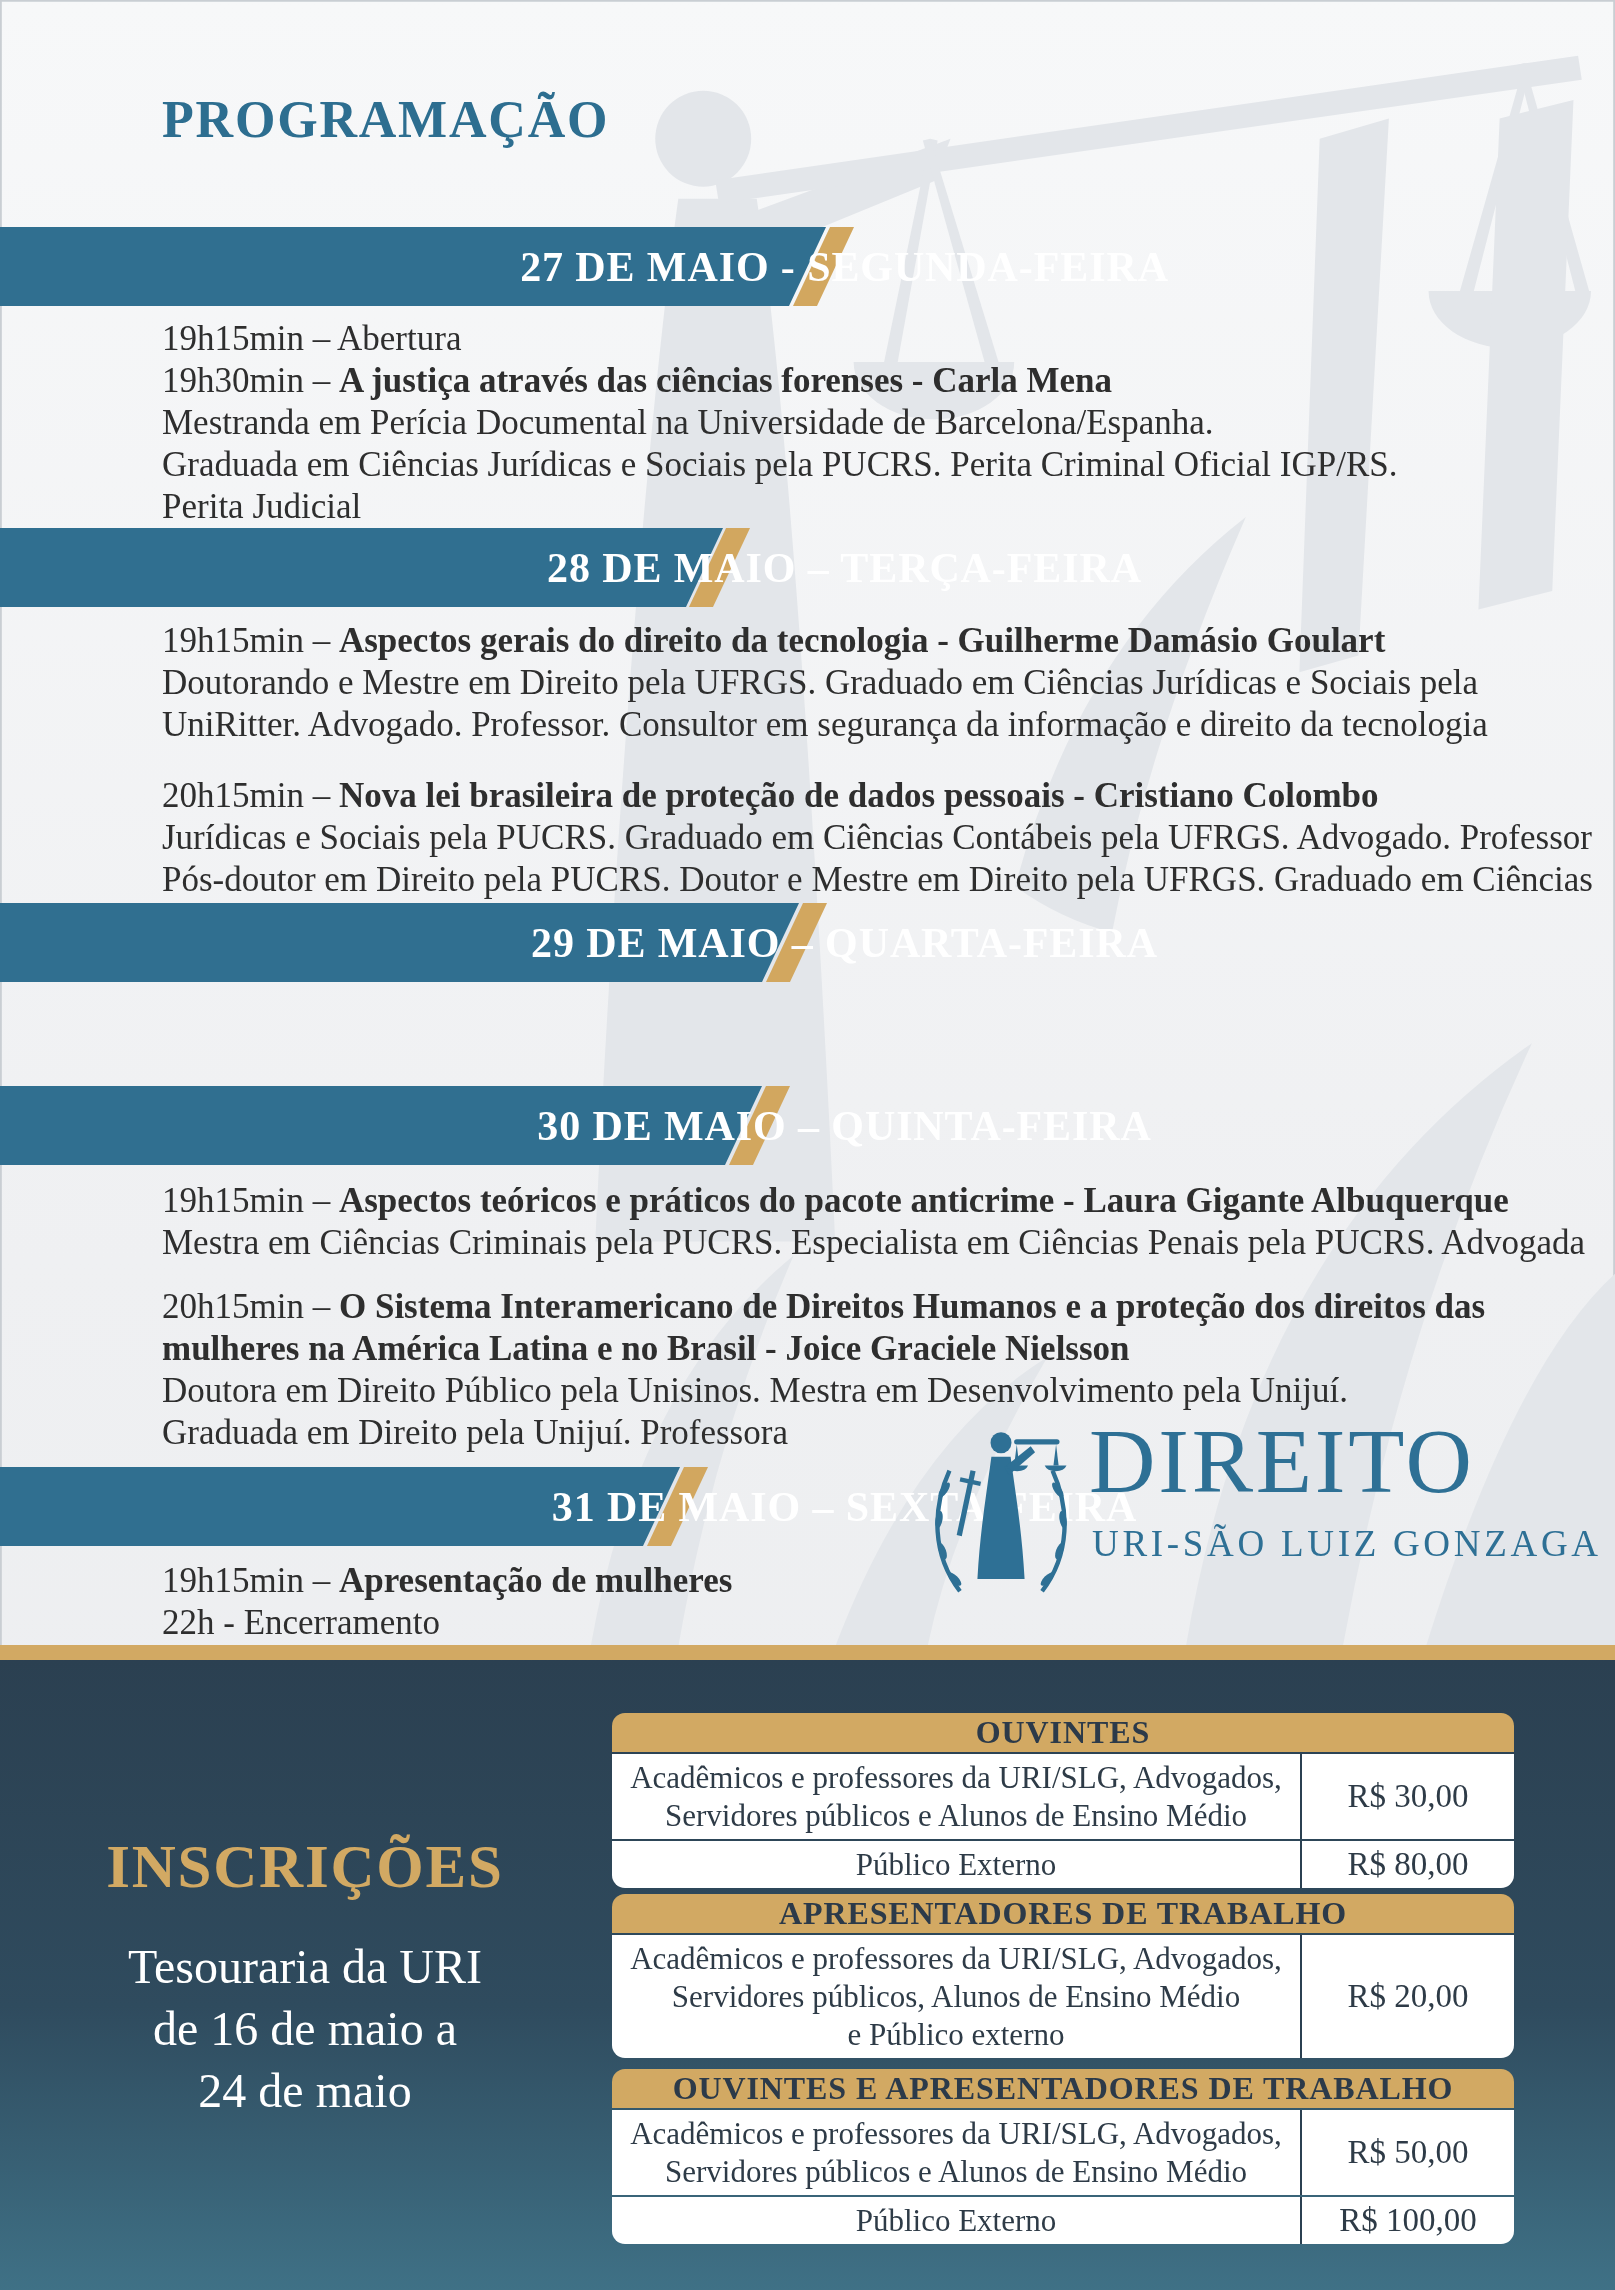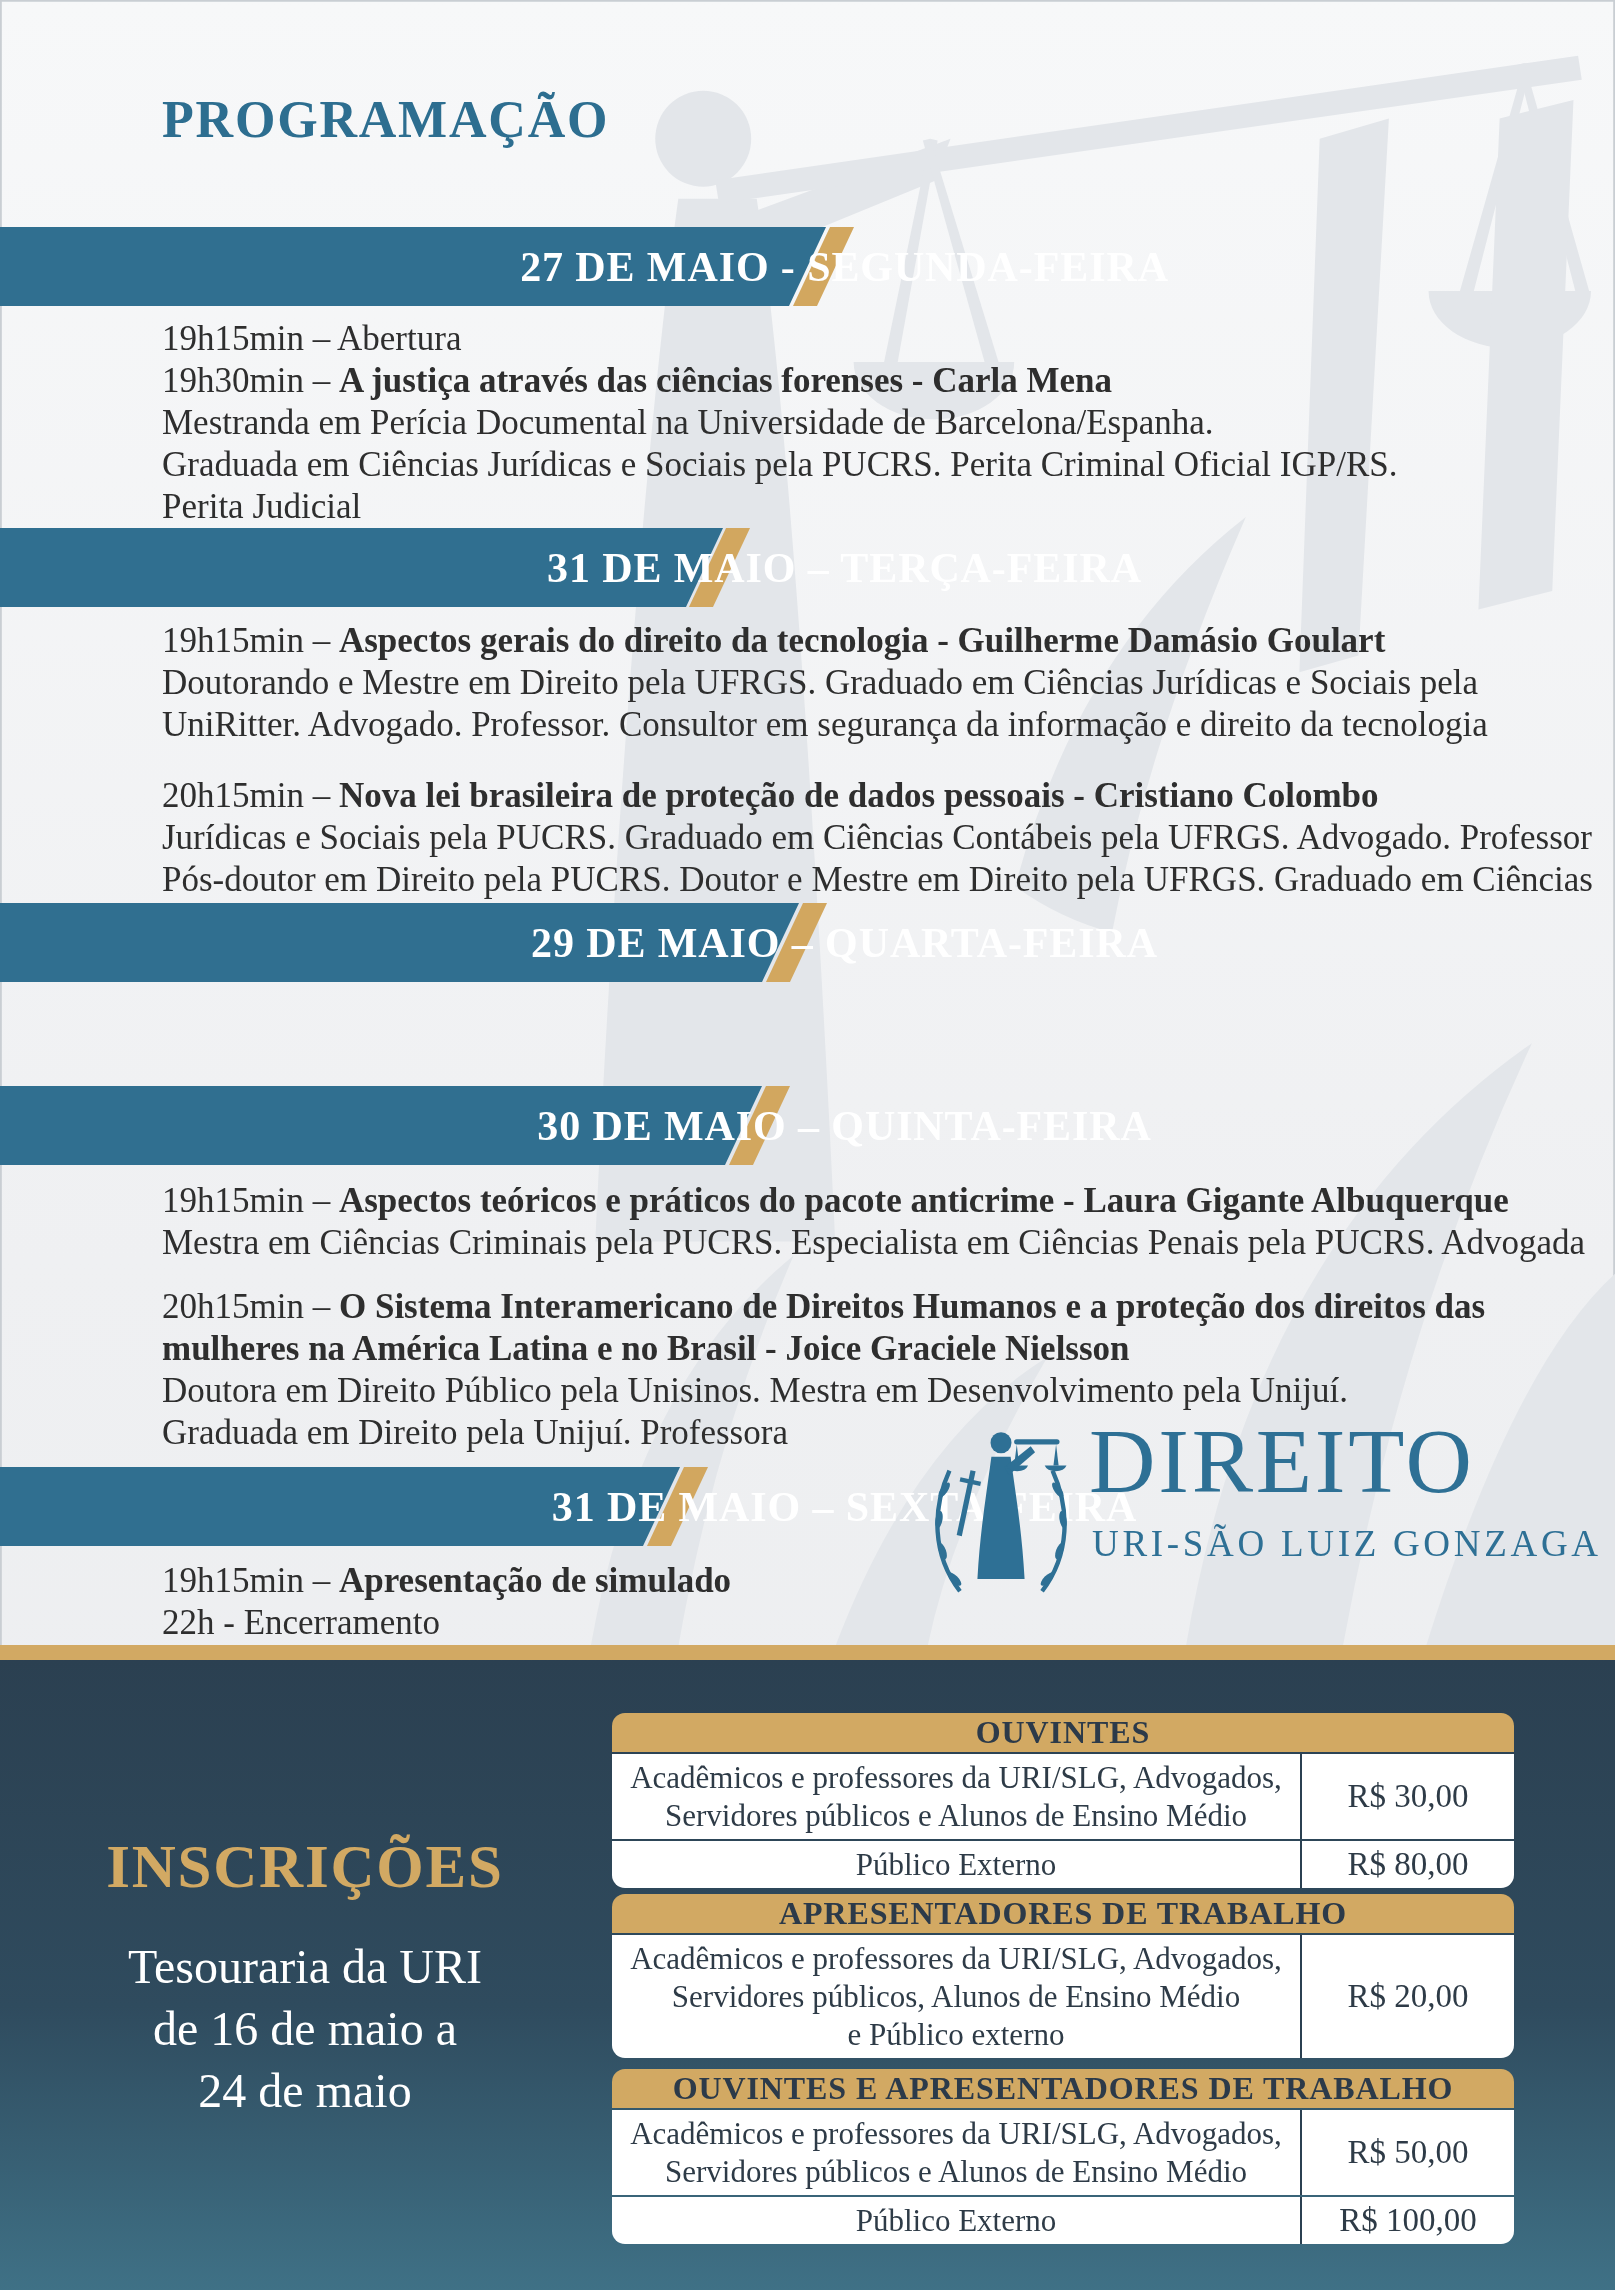--- a/index.html
+++ b/index.html
@@ -119,21 +119,21 @@
   <div class="title">PROGRAMAÇÃO</div>
 
   <div class="banner b1">
     <div class="bar"></div>
     <div class="slash"></div>
     <span class="lbl">27 DE MAIO - SEGUNDA-FEIRA</span>
   </div>
   <div class="banner b2">
     <div class="bar"></div>
     <div class="slash"></div>
-    <span class="lbl">31 DE MAIO – TERÇA-FEIRA</span>
+    <span class="lbl">28 DE MAIO – TERÇA-FEIRA</span>
   </div>
   <div class="banner b3">
     <div class="bar"></div>
     <div class="slash"></div>
     <span class="lbl">29 DE MAIO – QUARTA-FEIRA</span>
   </div>
   <div class="banner b4">
     <div class="bar"></div>
     <div class="slash"></div>
     <span class="lbl">30 DE MAIO – QUINTA-FEIRA</span>
@@ -169,21 +169,21 @@
     <div class="line"><span class="r">Mestra em Ciências Criminais pela PUCRS. Especialista em Ciências Penais pela PUCRS. Advogada</span></div>
   </div>
   <div class="dayblock" id="blk4b">
     <div class="line"><span class="t">20h15min – </span><span class="b">O Sistema Interamericano de Direitos Humanos e a proteção dos direitos das</span></div>
     <div class="line"><span class="b">mulheres na América Latina e no Brasil - Joice Graciele Nielsson</span></div>
     <div class="line"><span class="r">Doutora em Direito Público pela Unisinos. Mestra em Desenvolvimento pela Unijuí.</span></div>
     <div class="line"><span class="r">Graduada em Direito pela Unijuí. Professora</span></div>
   </div>
 
   <div class="dayblock" id="blk5">
-    <div class="line"><span class="t">19h15min – </span><span class="b">Apresentação de simulado</span></div>
+    <div class="line"><span class="t">19h15min – </span><span class="b">Apresentação de mulheres</span></div>
     <div class="line"><span class="r">22h - Encerramento</span></div>
   </div>
 
   <div class="logo">
     <svg class="logo-icon" width="166" height="189" viewBox="0 0 190 210">
       <g fill="#2e7095">
         <circle cx="95" cy="24" r="12"></circle>
         <path d="M84,40 C78,85 71,125 68,180 L122,180 C119,125 112,85 106,40 Z"></path>
         <path d="M99,52 L129,28 L134,35 L104,61 Z"></path>
         <rect x="110" y="20" width="52" height="6" rx="3"></rect>

